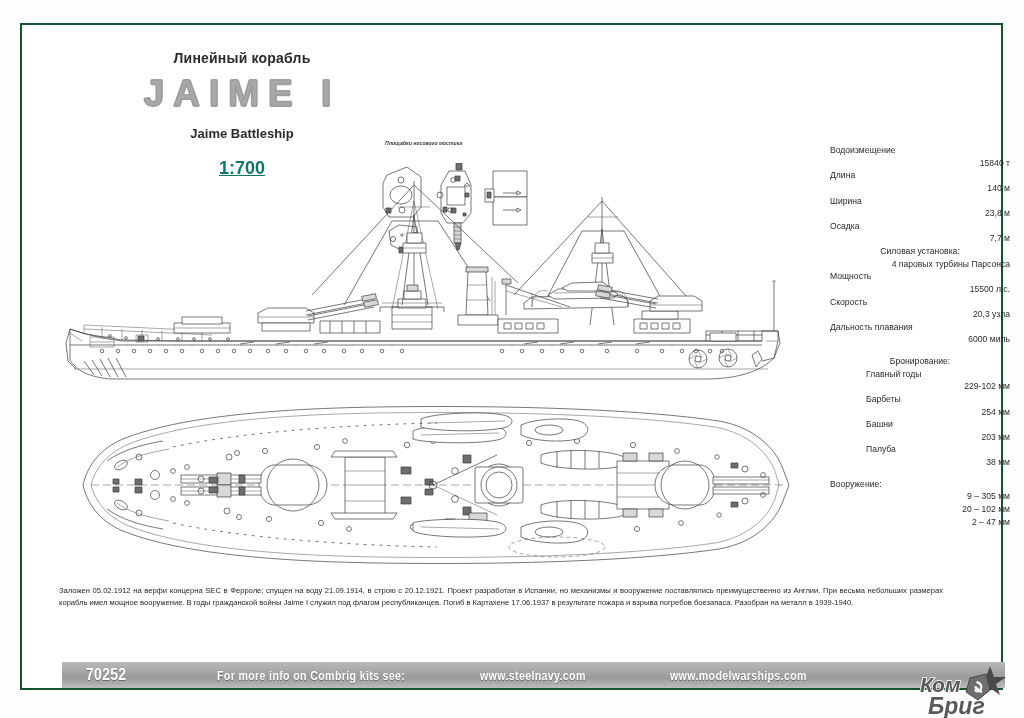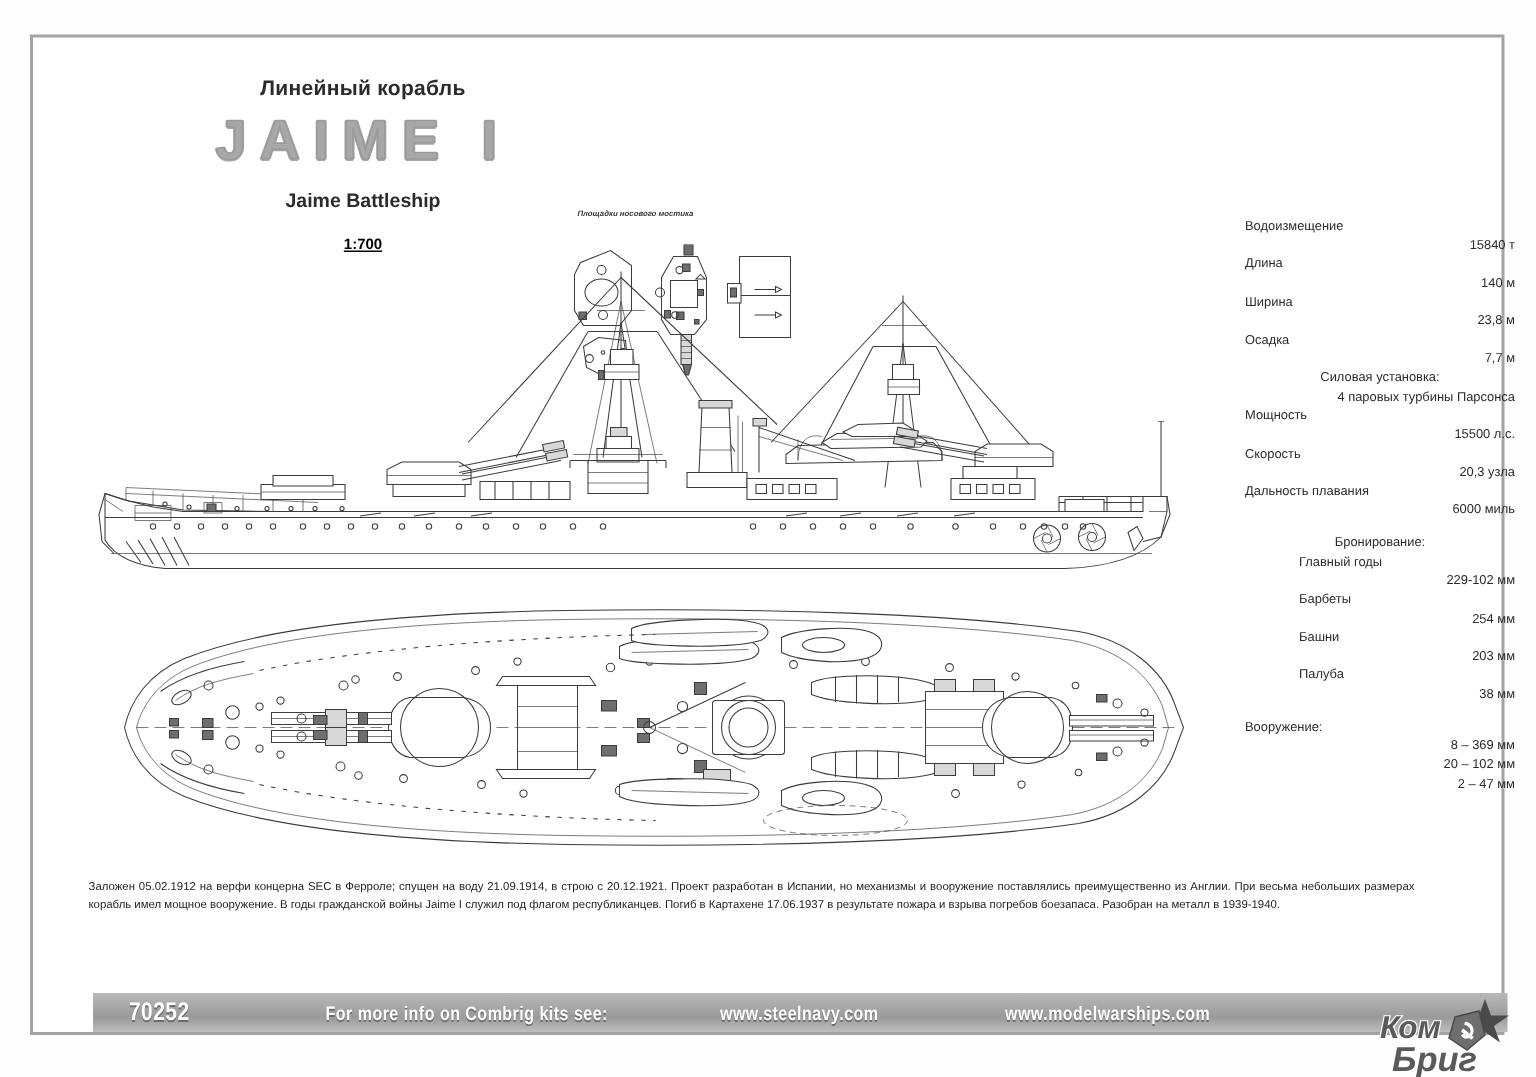--- a/index.html
+++ b/index.html
@@ -23,21 +23,21 @@
     background: #fefefe;
   }
 
   
   #frame {
     position: absolute;
     left: 20px;
     top: 23px;
     width: 983px;
     height: 667px;
-    border: 2px solid #a3a3a3;
+    border: 2px solid #14532d;
     box-sizing: border-box;
     background: #ffffff;
   }
 
   
   #title-block {
     position: absolute;
     left: 85px;
     top: 25px;
     width: 270px;
@@ -62,23 +62,23 @@
     font-family: "Liberation Sans", sans-serif;
   }
   #ship-name-en {
     margin-top: 11px;
     font-size: 13px;
     font-weight: bold;
     color: #2b2b2b;
   }
   #scale {
     margin-top: 17px;
-    font-size: 10px;
+    font-size: 18px;
     font-weight: bold;
-    color: #000000;
+    color: #0f766e;
     text-decoration: underline;
   }
 
   
   #parts-note {
     position: absolute;
     left: 363px;
     top: 115px;
     width: 90px;
     font-size: 5.2px;
@@ -716,21 +716,21 @@
           <span class="lbl">Башни</span>
           <span class="val">203 мм</span>
         </div>
         <div class="spec-row indent">
           <span class="lbl">Палуба</span>
           <span class="val">38 мм</span>
         </div>
         <div class="spec-gap"></div>
         <div class="spec-row">
           <span class="lbl">Вооружение:</span>
-          <span class="val">8 – 369 мм</span>
+          <span class="val">9 – 305 мм</span>
         </div>
         <div class="spec-full">20 – 102 мм</div>
         <div class="spec-full">2 – 47 мм</div>
       </div>
 
     <div id="description">Заложен 05.02.1912 на верфи концерна SEC в Ферроле; спущен на воду 21.09.1914, в строю с 20.12.1921. Проект разработан в Испании, но механизмы и вооружение поставлялись преимущественно из Англии. При весьма небольших размерах корабль имел мощное вооружение.  В годы гражданской войны Jaime I служил под флагом республиканцев. Погиб в Картахене 17.06.1937 в результате пожара и взрыва погребов боезапаса. Разобран на металл в 1939-1940.</div>
 
     <div id="footer-bar">
       <span id="kit-number" class="footer-txt">70252</span>
       <span id="footer-info" class="footer-txt">For more info on Combrig kits see:</span>

